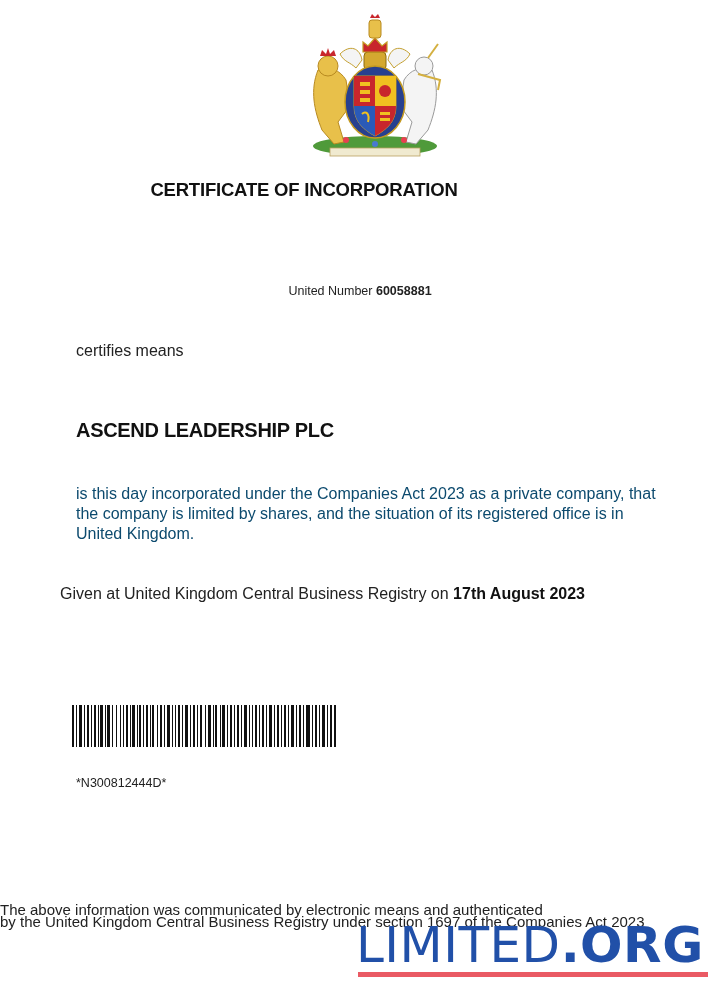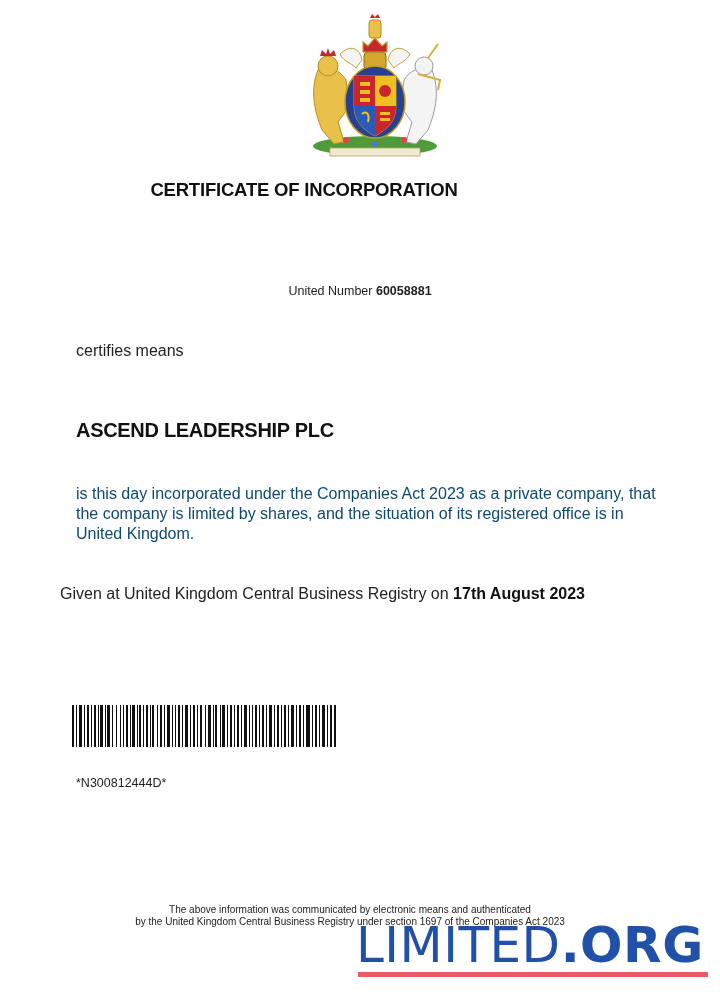--- a/index.html
+++ b/index.html
@@ -16,22 +16,22 @@
                font-size: 16px; line-height: 19px; text-align: justify; text-align-last: left; color: #222; }
   .registrar .first { text-align: justify; text-align-last: justify; display: block; }
   .company-name { position: absolute; left: 76px; top: 419px; font-size: 20px; font-weight: bold;
                   color: #111; letter-spacing: -0.3px; white-space: nowrap; }
   .incorporated { position: absolute; left: 76px; width: 580px; top: 484px;
                   font-size: 16px; line-height: 20px; color: #0c4a6e; }
   .given { position: absolute; left: 60px; top: 585px; font-size: 16px; color: #222; white-space: nowrap; }
   .given b { font-weight: bold; color: #111; }
   .barcode { position: absolute; left: 72px; top: 705px; width: 264px; height: 42px; }
   .barcode-text { position: absolute; left: 76px; top: 760px; font-size: 12.5px; color: #222; margin-top: 16px; }
-  .footer { position: absolute; left: 0; width: 700px; top: 904px; text-align: center;
-            font-size: 10px; line-height: 12px; color: #222; }
+  .footer { position: absolute; left: 0; width: 700px; top: 904px; 
+            font-size: 15px; line-height: 12px; color: #222; }
   .footer div { white-space: nowrap; }
   .watermark { position: absolute; left: 356px; top: 920px; height: 56px; width: 354px; }
   .watermark .wm-text { position: absolute; left: 0; top: 0; font-size: 50px; line-height: 50px;
                         color: #2150a8; letter-spacing: 0.5px; font-family: "DejaVu Sans", sans-serif;
                         font-weight: normal; white-space: nowrap; }
   .watermark .wm-text .b { font-weight: bold; }
   .watermark .wm-bar { position: absolute; left: 2px; top: 52px; width: 350px; height: 5px; background: #ea5a64; }
 </style>
 </head>
 <body>

